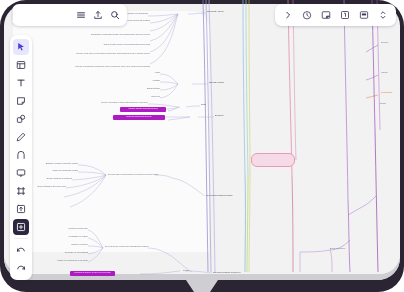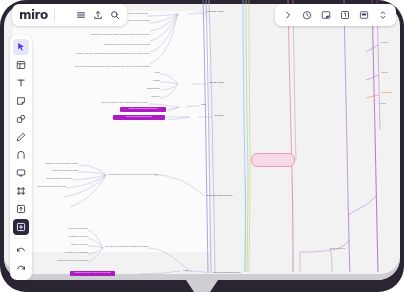--- a/index.html
+++ b/index.html
@@ -269,21 +269,20 @@
   <div class="node l" style="left:183px;top:270px;">Сервис</div>
   <div class="node l dark" style="left:213px;top:272px;">Разработка сервиса и архитектуры</div>
 
   <div class="node l" style="left:381px;top:42px;">Итоговые</div>
   <div class="node l" style="left:381px;top:72px;">Новости</div>
   <div class="node l orange" style="left:381px;top:92px;">Редактировать</div>
   <div class="node l" style="left:380px;top:103px;">Сервис</div>
   <div class="node l" style="left:330px;top:248px;">Детальный продукт</div>
 
   <div class="topbar">
-    <div class="miro-logo">miro</div>
     <div class="vdiv"></div>
     <div class="topbar-icons">
       <span class="ticon">
         <svg viewBox="0 0 16 16" fill="none" stroke="currentColor" stroke-width="1.6" stroke-linecap="round">
           <path d="M2.5 4.5h11M2.5 8h11M2.5 11.5h11"></path>
         </svg>
       </span>
       <span class="ticon">
         <svg viewBox="0 0 16 16" fill="none" stroke="currentColor" stroke-width="1.4" stroke-linecap="round" stroke-linejoin="round">
           <path d="M8 10.5V2.5M5 5.3L8 2.3l3 3"></path>

